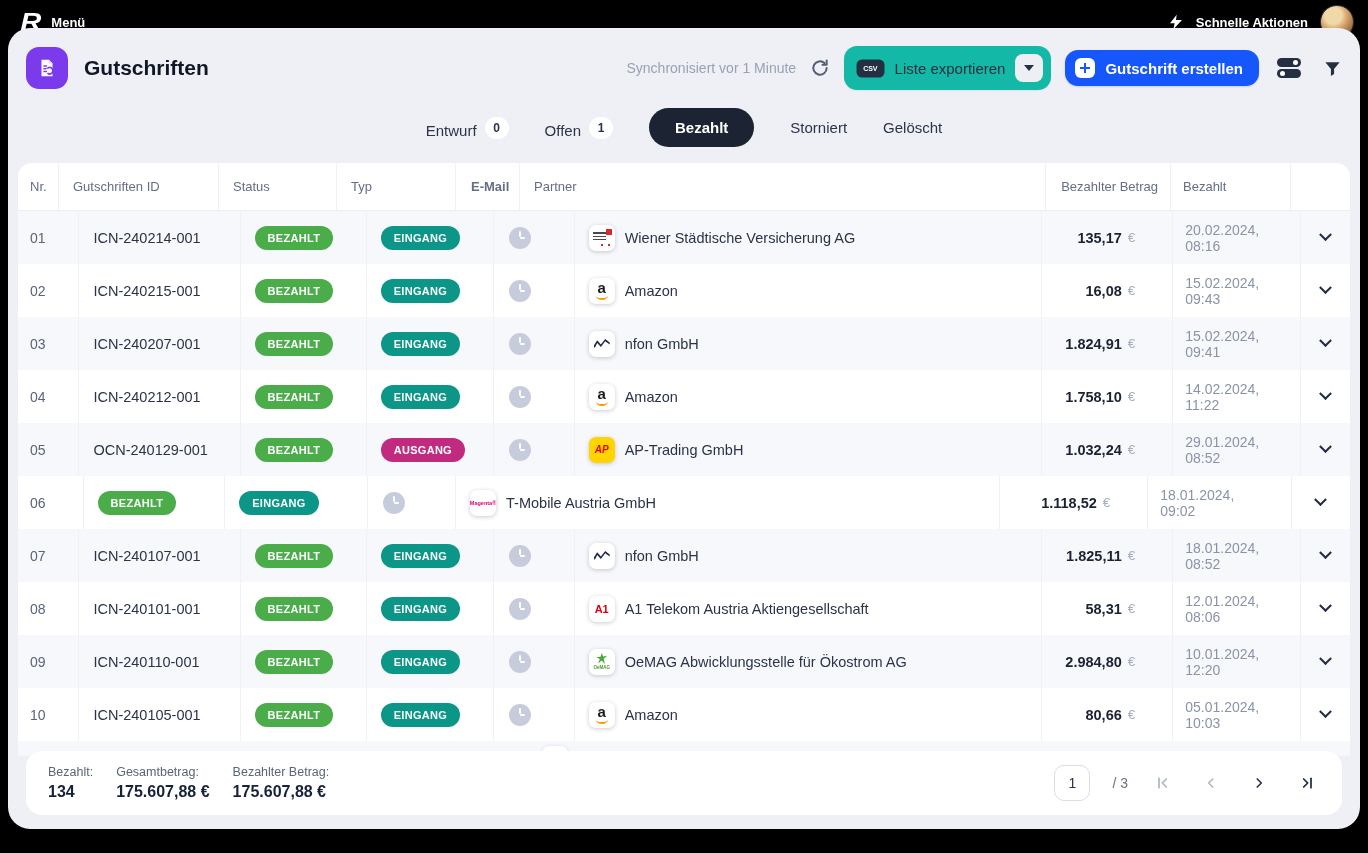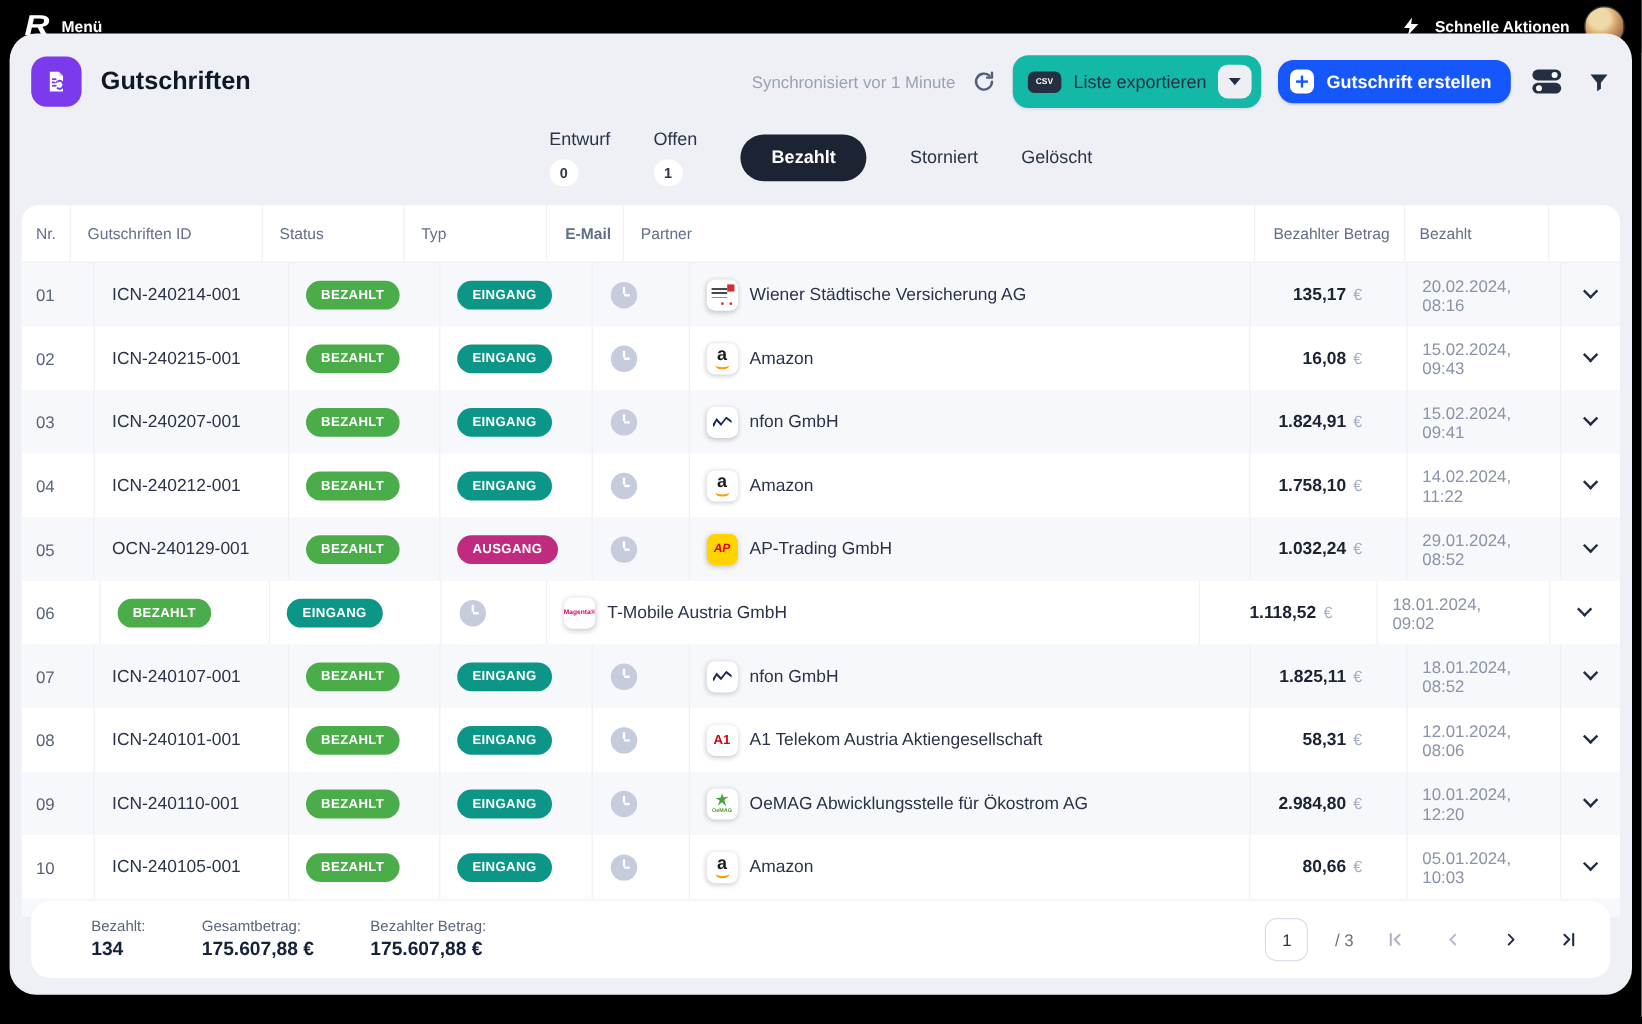--- a/index.html
+++ b/index.html
@@ -40,21 +40,21 @@
   .create-label { color:#fff; font-size:15px; font-weight:700; }
   .toggles-icon { width:26px; height:22px; position:relative; cursor:pointer; margin-left:4px; }
   .tg { position:absolute; width:24px; height:9px; background:#243041; border-radius:5px; }
   .tg.t1 { top:1px; } .tg.t2 { top:12px; }
   .tg::after { content:""; position:absolute; width:5px; height:5px; background:#fff; border-radius:50%; top:2px; }
   .tg.t1::after { right:3px; } .tg.t2::after { left:3px; }
   .filter-icon { cursor:pointer; display:flex; margin-left:6px; }
 
   
   .tabs { display:flex; align-items:center; justify-content:center; gap:36px; padding:8px 0 16px 0; }
-  .tab { display:flex; align-items:flex-start; gap:8px; cursor:pointer;flex-direction:column; }
+  .tab { display:flex; align-items:flex-end; gap:8px; cursor:pointer; }
   .tab-label { font-size:15px; color:#2A3349; }
   .tab-count { background:#fff; min-width:24px; height:22px; border-radius:12px; display:flex; align-items:center; justify-content:center; font-size:12px; font-weight:700; color:#2A3349; padding:0 7px; }
   .tab.active { background:#1C2433; border-radius:999px; padding:11px 26px; }
   .tab.active .tab-label { color:#fff; font-weight:700; }
 
   
   .table { background:#fff; margin:0 10px; border-radius:14px 14px 0 0; overflow:hidden; }
   .thead, .trow { display:flex; align-items:stretch; }
   .th, .td { display:flex; align-items:center; }
   .c-nr     { width:40px;  padding-left:12px; }
@@ -96,21 +96,21 @@
   .plogo-oemag::after { content:"OeMAG"; font-size:4.5px; font-weight:700; color:#4C9C2E; margin-top:1px; }
   .amt { font-size:14.5px; font-weight:700; color:#1A2233; }
   .cur { font-size:13.5px; color:#A6AEC4; margin-left:6px; }
   .td.c-date { font-size:14px; color:#8A93A8; }
   .chev { width:9px; height:9px; border-right:2px solid #222B45; border-bottom:2px solid #222B45; transform:rotate(45deg) translate(-2px,-2px); cursor:pointer; }
   .partial-row { height:15px; background:#F7F8FB; margin:0 10px; position:relative; overflow:hidden; }
   .partial-row .ghost-logo { position:absolute; left:524px; top:5px; width:26px; height:18px; border-radius:7px; background:#fff; box-shadow:0 1px 4px rgba(16,24,40,.18); }
 
   
   .footer-card { position:absolute; left:18px; right:18px; bottom:14px; height:64px; background:#fff; border-radius:16px; display:flex; align-items:center; justify-content:space-between; padding:0 22px; }
-  .stats { display:flex; gap:47px;margin-left:28px; }
+  .stats { display:flex; gap:23px; }
   .stat-label { font-size:12.5px; color:#5A6478; margin-bottom:4px; }
   .stat-value { font-size:16px; font-weight:700; color:#16213A; }
   .pagination { display:flex; align-items:center; gap:22px; }
   .page-box { width:36px; height:36px; border:1px solid #D9DEE8; border-radius:10px; display:flex; align-items:center; justify-content:center; font-size:14px; color:#2A3349; }
   .page-total { font-size:14px; color:#6B7280; }
   .pg-btn { display:flex; align-items:center; justify-content:center; width:26px; cursor:pointer; }
 </style>
 </head>
 <body>
 

